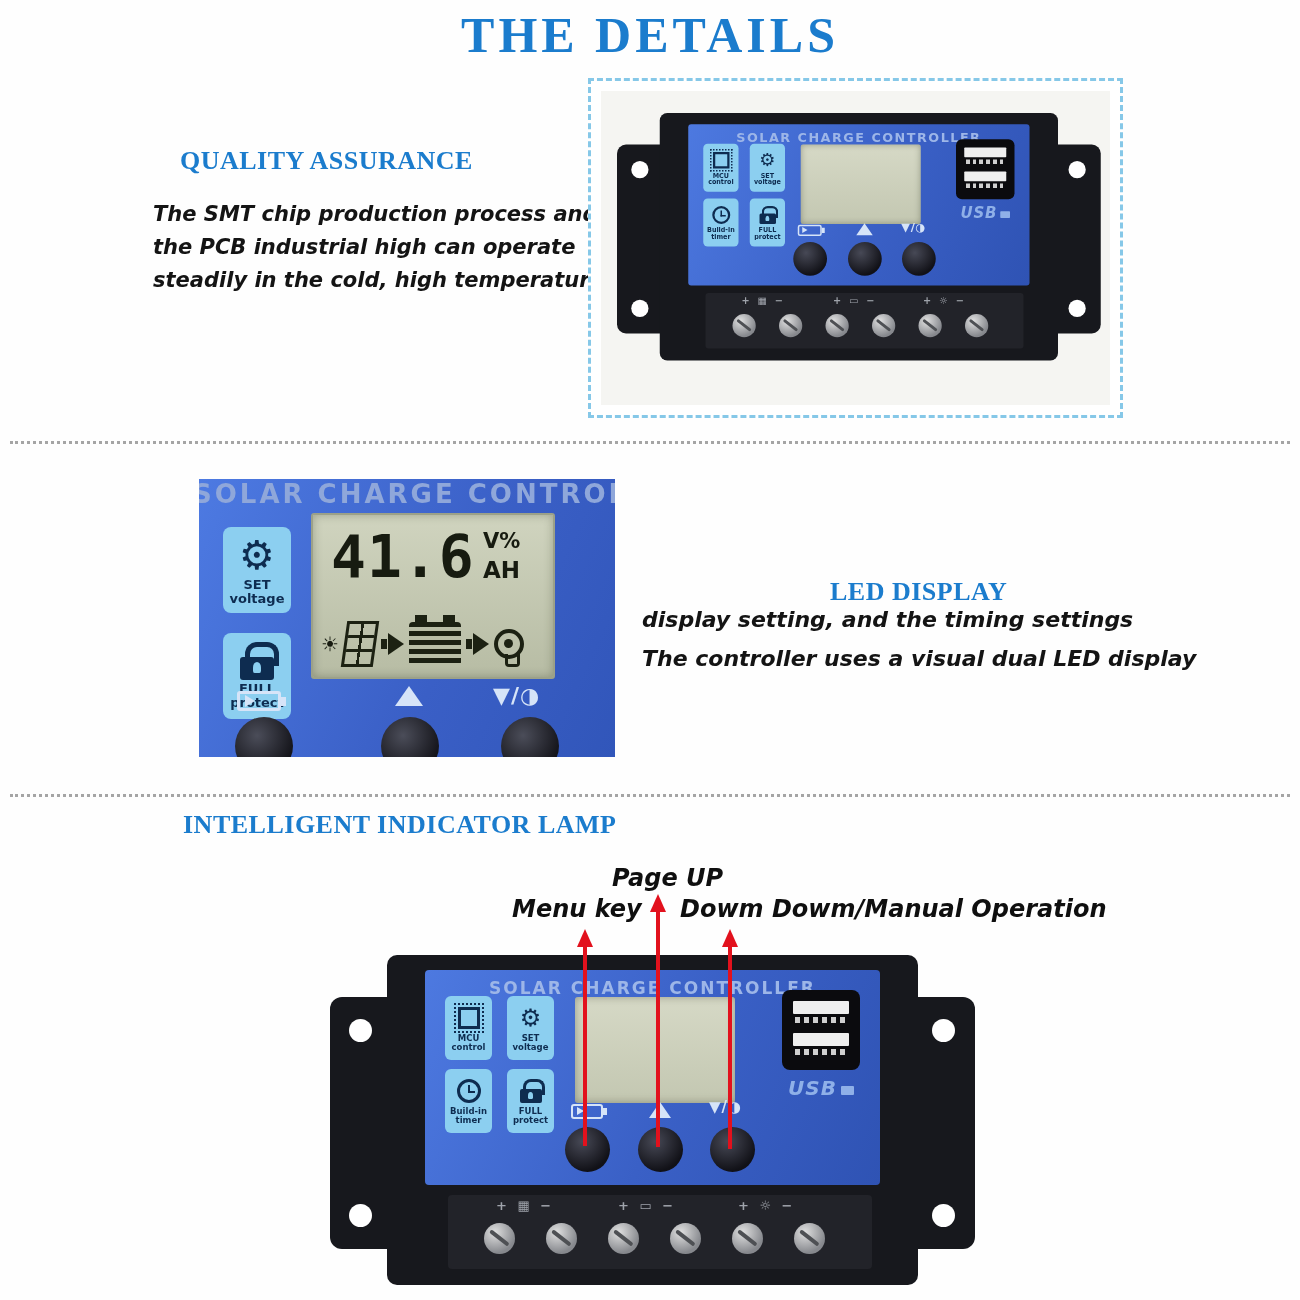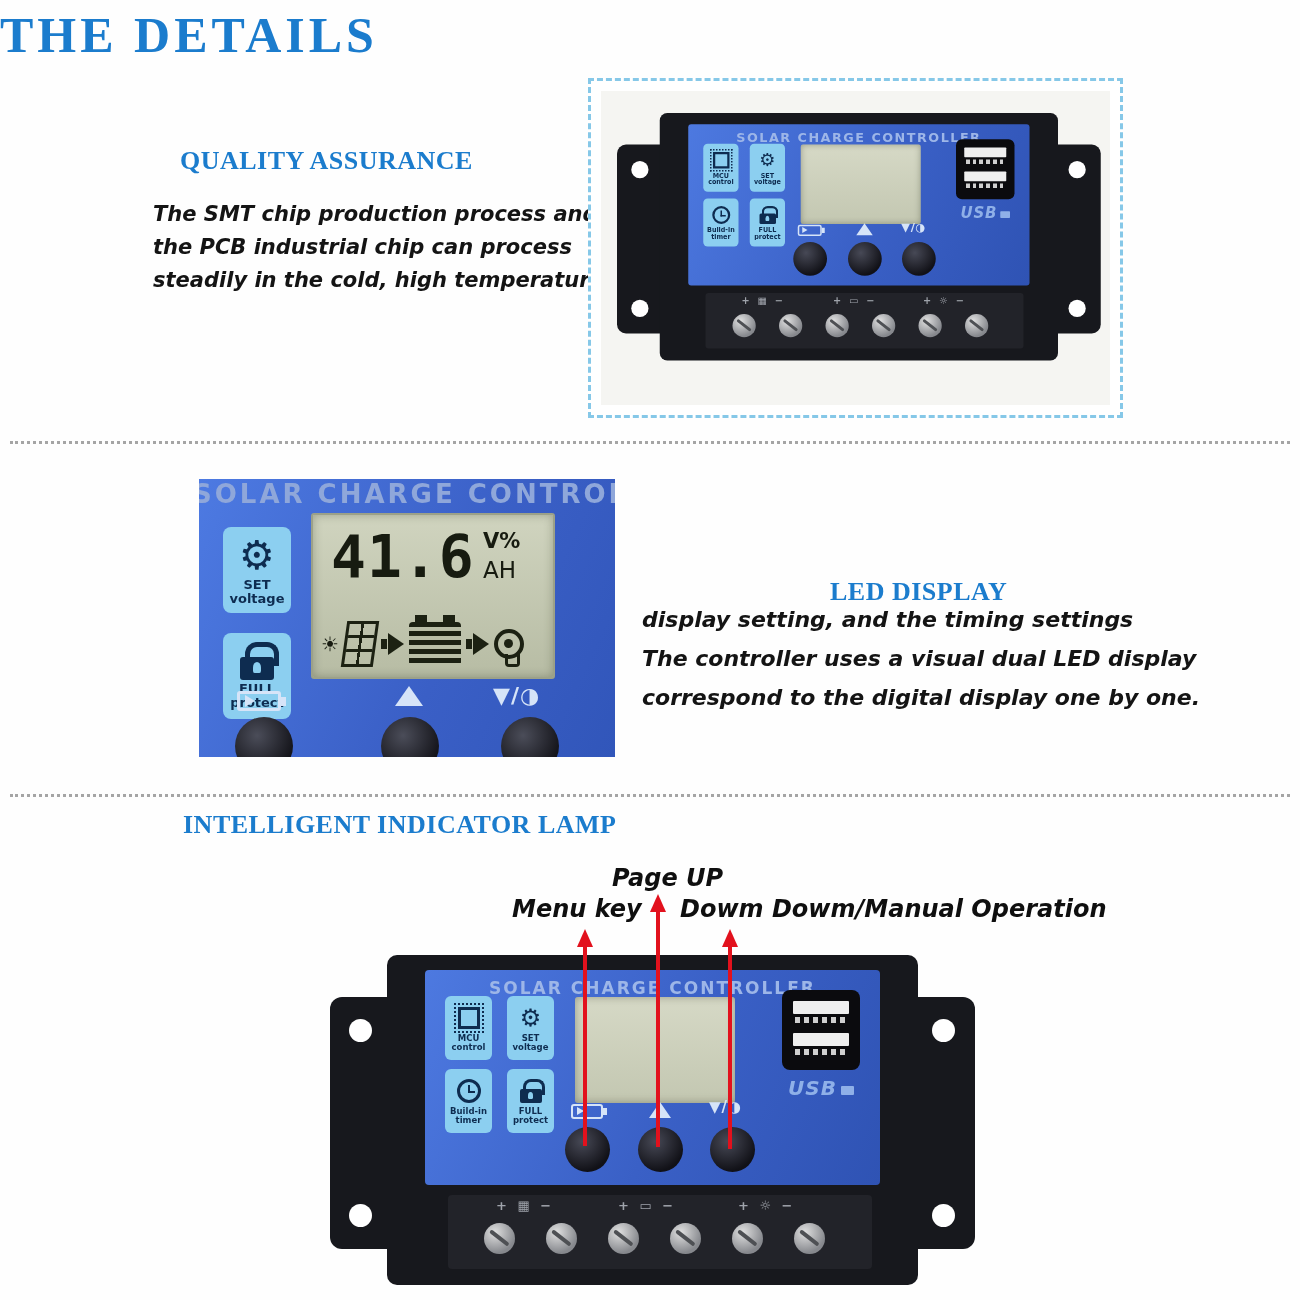--- a/index.html
+++ b/index.html
@@ -4,21 +4,21 @@
 <style>
   * { margin:0; padding:0; box-sizing:border-box; }
   html,body { background:#ffffff; }
   body { width:1300px; height:1300px; position:relative; overflow:hidden;
          font-family:"DejaVu Sans", sans-serif; }
   .page { position:absolute; inset:0; background:#fefefe; }
 
   
   .h-blue { position:absolute; color:#1b7ccd; font-family:"Liberation Serif", serif;
             font-weight:900; letter-spacing:0.5px; font-size:26px; white-space:nowrap; }
-  .main-title { position:absolute; left:0; width:1300px; top:6px; 
+  .main-title { position:absolute; left:0; width:1300px; top:6px; text-align:center;
                 color:#1b7ccd; font-family:"Liberation Serif", serif; font-weight:900;
                 font-size:50px; letter-spacing:4px; }
   .qa-head  { left:180px; top:146px; }
   .led-head { left:830px; top:551px;margin-top:26px; }
   .ind-head { left:183px; top:810px; }
   .body-text { position:absolute; font-size:21px; font-style:italic; font-weight:bold;
                color:#141414; line-height:33px; }
   .qa-body  { left:153px; top:198px; }
   .led-body { left:642px; top:600px; line-height:39px; font-size:22px; }
   .ann { position:absolute; font-size:24px; font-style:italic; font-weight:bold;
@@ -119,21 +119,21 @@
   .locklg::before { content:''; position:absolute; left:5px; top:-15px; width:24px; height:19px;
                     border:5px solid #0e2c50; border-bottom:none; border-radius:12px 12px 0 0; }
   .locklg::after { content:''; position:absolute; left:13px; top:5px; width:8px; height:11px;
                    background:#8ccff0; border-radius:50% 50% 20% 20%; }
   .clcd { position:absolute; left:112px; top:34px; width:244px; height:166px; border-radius:3px;
           border:2px solid #9ca189; background:linear-gradient(#d0d4bf,#b7bca4);
           box-shadow:inset 0 0 10px rgba(40,45,25,.3); }
   .seg { position:absolute; left:18px; top:8px; font-family:"DejaVu Sans Mono", monospace;
          font-weight:bold; font-size:58px; letter-spacing:1px; color:#171b10; }
   .unit1 { position:absolute; left:170px; top:14px; font-size:21px; font-weight:bold; color:#171b10; }
-  .unit2 { position:absolute; left:170px; top:42px; font-size:23px; font-weight:normal; color:#171b10; }
+  .unit2 { position:absolute; left:170px; top:42px; font-size:23px; font-weight:bold; color:#171b10; }
   .flowrow { position:absolute; left:8px; bottom:10px; display:flex; align-items:center; gap:5px; }
   .sun { font-size:20px; color:#171b10; line-height:20px; }
   .spanel { width:32px; height:46px; border:3px solid #1c2112; transform:skewX(-8deg);
             background-image:linear-gradient(to right,transparent 0 45%, #1c2112 45% 55%, transparent 55%),
                              linear-gradient(to bottom, transparent 0 27%, #1c2112 27% 36%, transparent 36% 62%, #1c2112 62% 71%, transparent 71%); }
   .fstub { width:6px; height:10px; background:#1c2112; }
   .farrow { width:0; height:0; border-top:11px solid transparent; border-bottom:11px solid transparent;
             border-left:16px solid #1c2112; margin-left:-4px; }
   .lbatt { position:relative; width:52px; height:44px; border-radius:4px;
            background:repeating-linear-gradient(to bottom,#1c2112 0 5px,#b9bea6 5px 9px); }
@@ -167,21 +167,21 @@
 </head>
 <body>
 
 <div class="page">
 
   <div class="main-title">THE DETAILS</div>
 
   <div class="h-blue qa-head">QUALITY ASSURANCE</div>
   <div class="body-text qa-body">
     <div>The SMT chip production process and</div>
-    <div>the PCB industrial chip can process</div>
+    <div>the PCB industrial high can operate</div>
     <div>steadily in the cold, high temperature</div>
   </div>
 
   <div class="dashed-box">
     <div class="photo-inner"></div>
 
     <div class="ctrl ctrl-top">
       <div class="ear l">
         <div class="hole t"></div>
         <div class="hole b"></div>
@@ -298,21 +298,20 @@
     <div class="combolg">▼/◑</div>
     <div class="cbtn cbt1"></div>
     <div class="cbtn cbt2"></div>
     <div class="cbtn cbt3"></div>
   </div>
 
   <div class="h-blue led-head">LED DISPLAY</div>
   <div class="body-text led-body">
     <div>display setting, and the timing settings</div>
     <div>The controller uses a visual dual LED display</div>
-    <div>correspond to the digital display one by one.</div>
   </div>
 
   <div class="divider d2"></div>
 
   <div class="h-blue ind-head">INTELLIGENT INDICATOR LAMP</div>
   <div class="ann lbl-pageup">Page UP</div>
   <div class="ann lbl-menukey">Menu key</div>
   <div class="ann lbl-pagedown">Dowm Dowm/Manual Operation</div>
 
   <div class="rhead" style="left:577px; top:929px;"></div>

